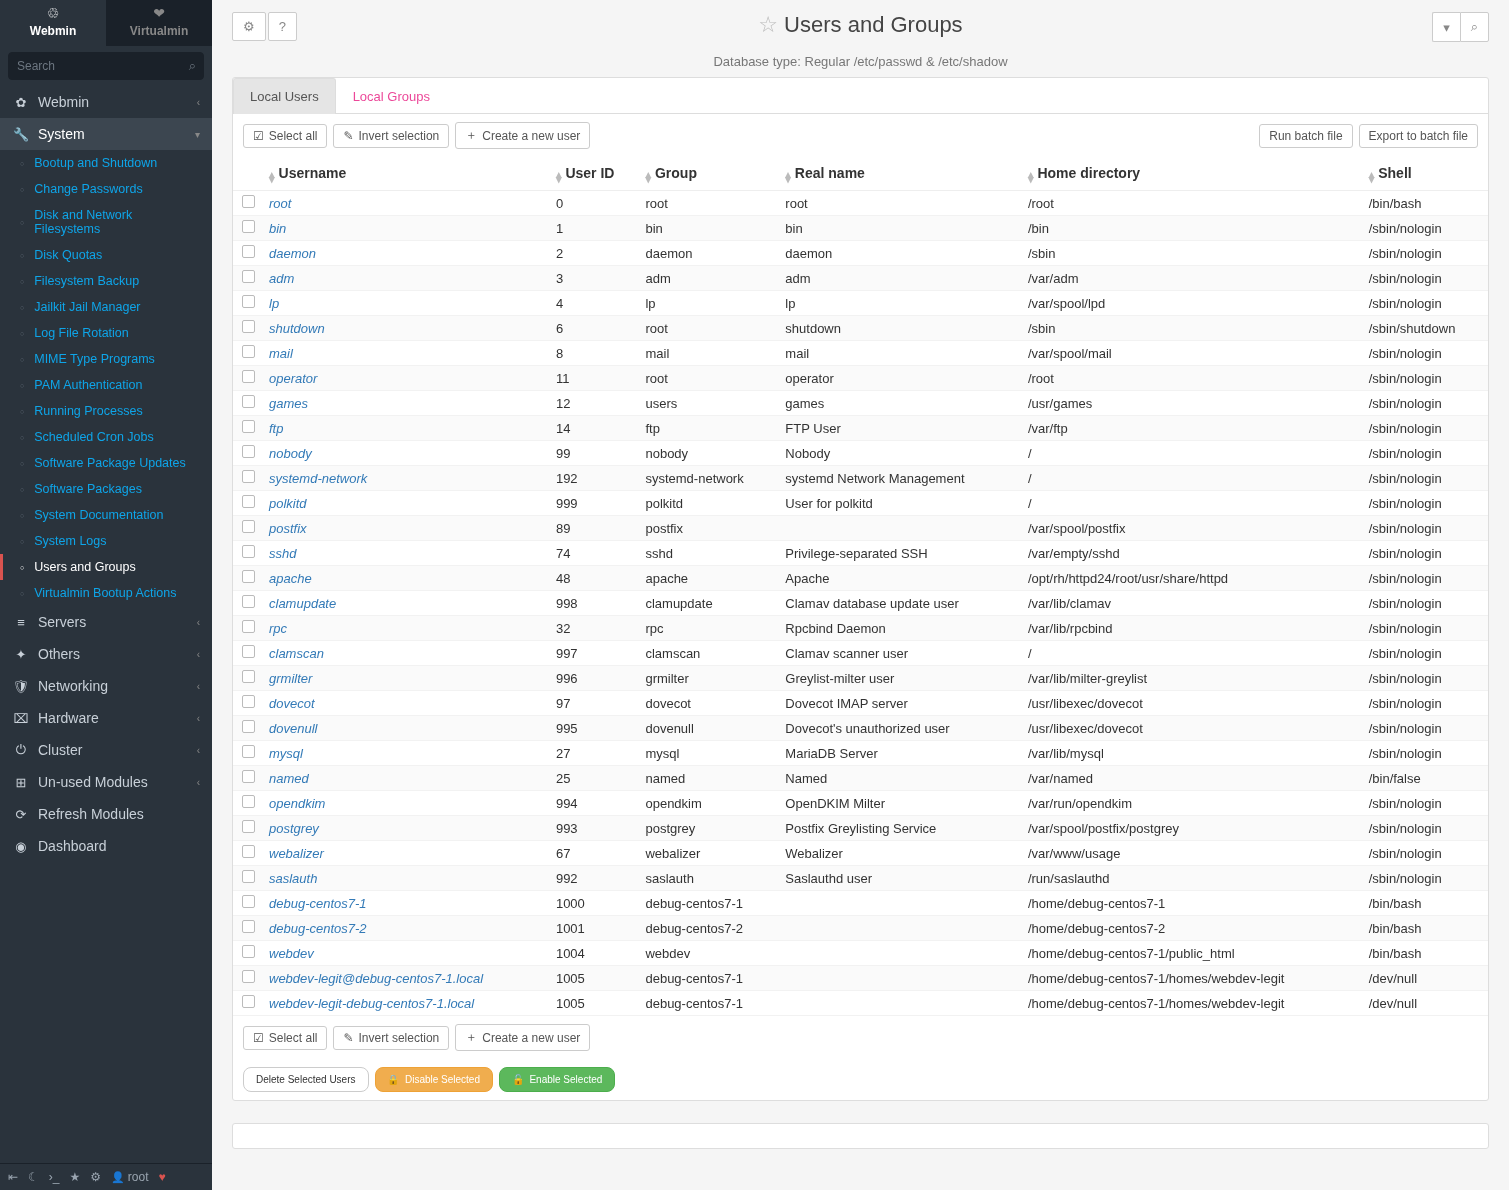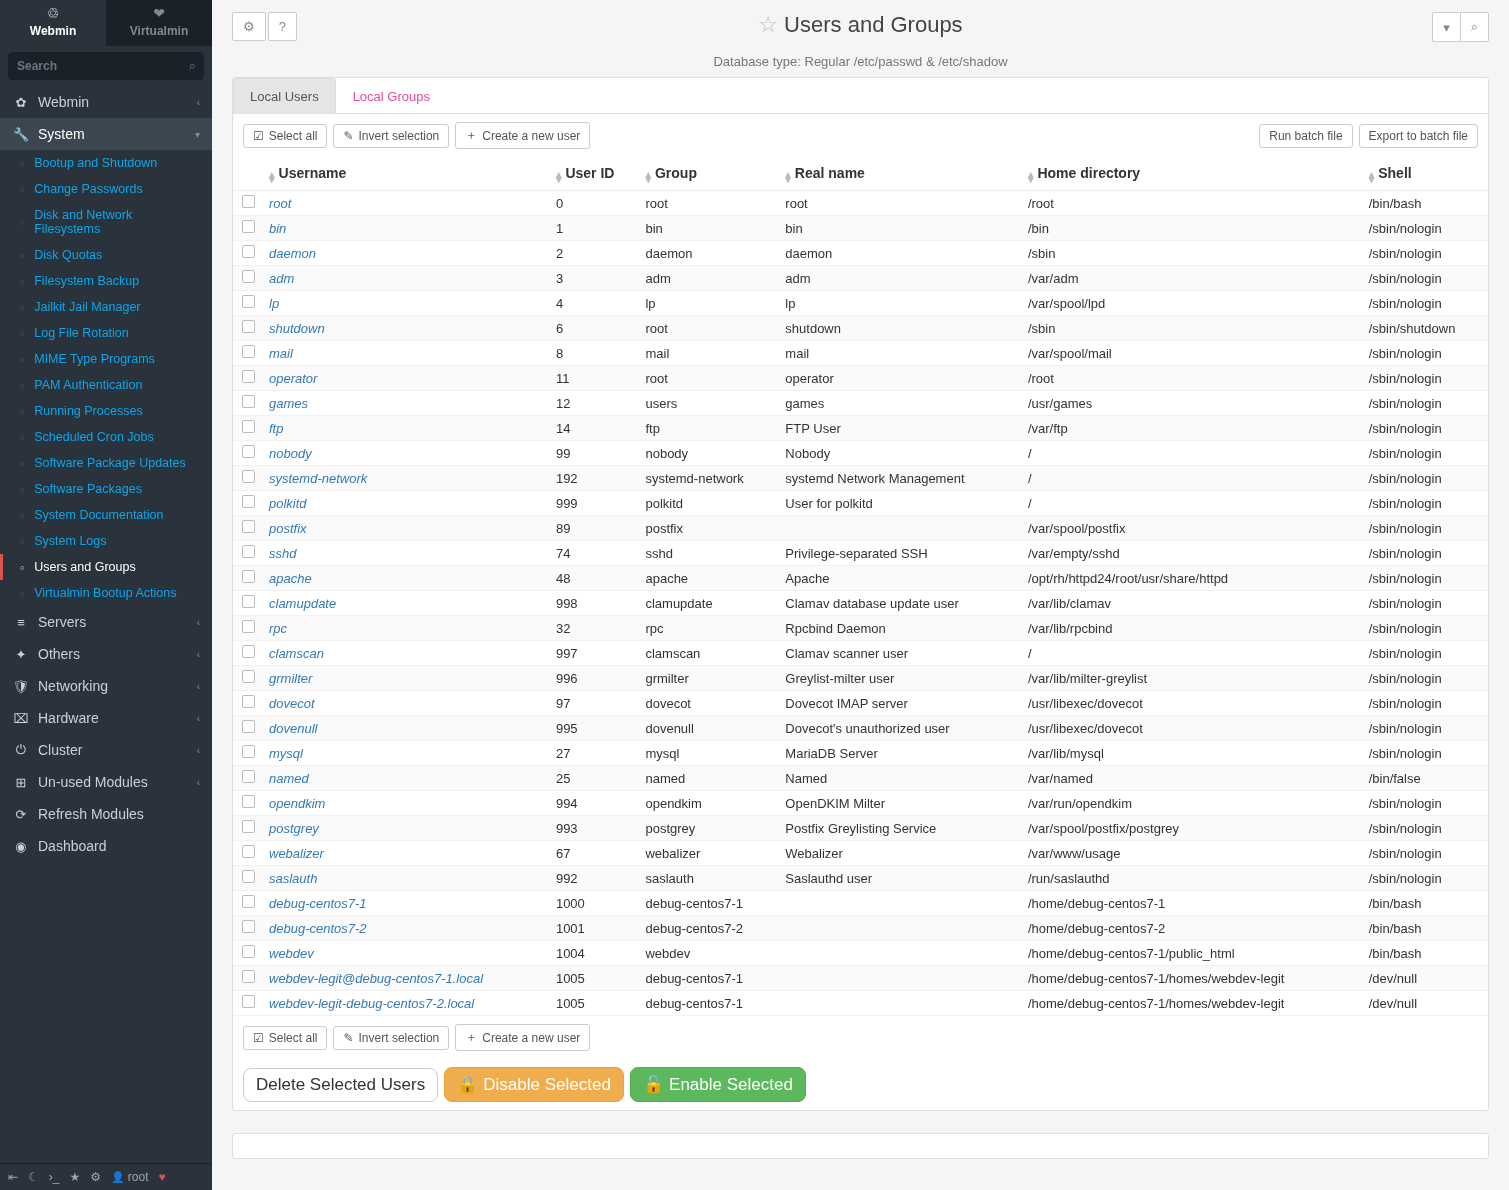--- a/index.html
+++ b/index.html
@@ -8,21 +8,21 @@
 
 
 .sidebar { width: 212px; background: #2a333c; color: #c8d0d8; display: flex; flex-direction: column; flex-shrink: 0; }
 .sidebar-tabs { display: flex; }
 .sidebar-tab { flex: 1; text-align: center; padding: 5px 0 8px; cursor: pointer; }
 .sidebar-tab.active { background: #2a333c; color: #fff; }
 .sidebar-tab.inactive { background: #1a2129; color: #888; }
 .sidebar-tab .tab-icon { display: block; font-size: 14px; margin-bottom: 2px; }
 .sidebar-tab .tab-label { font-size: 12px; font-weight: bold; }
 .search-wrap { padding: 6px 8px; position: relative; }
-.search-wrap input { width: 100%; background: #1a2129; border: 1px solid #1a2129; border-radius: 4px; padding: 6px 28px 6px 8px; color: #c8d0d8; font-size: 12px; font-weight: bold; }
+.search-wrap input { width: 100%; background: #1a2129; border: 1px solid #1a2129; border-radius: 4px; padding: 6px 28px 6px 8px; color: #c8d0d8; font-size: 12px; }
 .search-wrap input::placeholder { color: #6c7680; }
 .search-wrap .search-icon-right { position: absolute; right: 16px; top: 50%; transform: translateY(-50%); color: #6c7680; }
 .nav { flex: 1; overflow-y: auto; }
 .nav-item { display: flex; align-items: center; padding: 8px 12px; cursor: pointer; position: relative; font-size: 14px; }
 .nav-item.expandable .chev { position: absolute; right: 12px; font-size: 10px; color: #888; }
 .nav-item .nav-icon { width: 18px; display: inline-block; text-align: center; margin-right: 8px; font-size: 13px; }
 .nav-item.open { background: #3c4650; color: #fff; }
 .nav-sub { background: #2a333c; }
 .nav-sub-item { padding: 6px 12px 6px 20px; cursor: pointer; font-size: 12.5px; color: #0ea5e9; display: flex; align-items: center; }
 .nav-sub-item::before { content: "○"; font-size: 7px; margin-right: 10px; color: #5a6570; }
@@ -60,21 +60,21 @@
 table { width: 100%; border-collapse: collapse; }
 thead th { text-align: left; padding: 8px 6px; font-weight: 600; font-size: 14px; color: #333; border-bottom: 1px solid #eee; }
 thead th .sort { color: #bbb; font-size: 11px; margin-right: 4px; display: inline-flex; flex-direction: column; line-height: 5px; }
 thead th.checkbox-col, tbody td.checkbox-col { width: 30px; text-align: center; }
 tbody td { padding: 4px 6px; font-size: 13px; border-bottom: 1px solid #f2f2f2; vertical-align: middle; }
 tbody tr:nth-child(even) { background: #fafafa; }
 .user-link { color: #337ab7; cursor: pointer; font-style: italic; }
 .checkbox { width: 13px; height: 13px; border: 1px solid #bbb; display: inline-block; border-radius: 2px; background: #fff; }
 
 .action-row { padding: 8px 10px; display: flex; gap: 6px; flex-wrap: wrap; align-items: center; }
-.btn { padding: 6px 12px; border-radius: 8px; cursor: pointer; font-size: 17px; border: 1px solid; display: inline-flex; align-items: center; gap: 5px; }
+.btn { padding: 6px 12px; border-radius: 8px; cursor: pointer; font-size: 10px; border: 1px solid; display: inline-flex; align-items: center; gap: 5px; }
 .btn-default { background: #fff; border-color: #ccc; color: #333; }
 .btn-warning { background: #f0ad4e; border-color: #eea236; color: #fff; }
 .btn-success { background: #5cb85c; border-color: #4cae4c; color: #fff; }
 
 .lower-panel { background: #fff; border: 1px solid #ddd; border-radius: 3px; margin-top: 22px; padding: 12px; display: flex; align-items: center; gap: 12px; }
 
 
 .gi { font-style: normal; font-family: Arial, sans-serif; }
 </style>
 </head>
@@ -532,21 +532,21 @@
                 <td class="checkbox-col"><span class="checkbox"></span></td>
                 <td><span class="user-link">webdev-legit@debug-centos7-1.local</span></td>
                 <td>1005</td>
                 <td>debug-centos7-1</td>
                 <td></td>
                 <td>/home/debug-centos7-1/homes/webdev-legit</td>
                 <td>/dev/null</td>
               </tr>
               <tr>
                 <td class="checkbox-col"><span class="checkbox"></span></td>
-                <td><span class="user-link">webdev-legit-debug-centos7-2.local</span></td>
+                <td><span class="user-link">webdev-legit-debug-centos7-1.local</span></td>
                 <td>1005</td>
                 <td>debug-centos7-1</td>
                 <td></td>
                 <td>/home/debug-centos7-1/homes/webdev-legit</td>
                 <td>/dev/null</td>
               </tr>
             </tbody>
         </table>
 
         <div class="toolbar">

